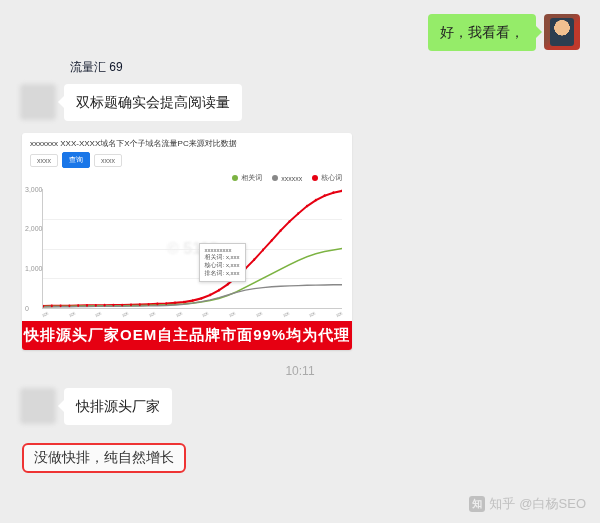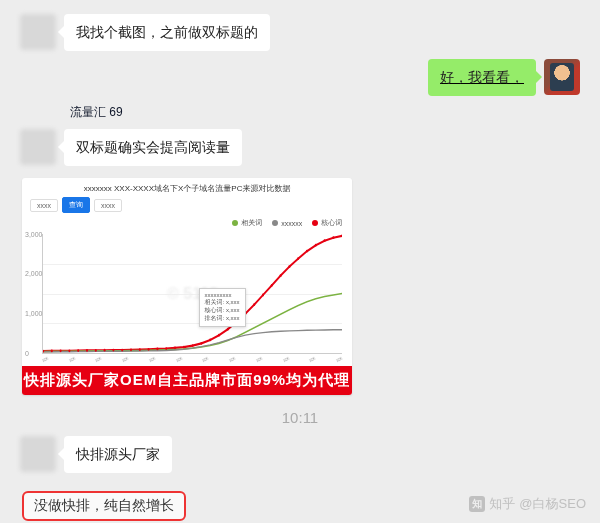--- a/index.html
+++ b/index.html
@@ -2,40 +2,40 @@
 <html><head>
   <meta charset="utf-8">
   <style>
     * { margin: 0; padding: 0; box-sizing: border-box; }
     body { font-family: -apple-system, "PingFang SC", "Microsoft YaHei", sans-serif; background: #ededed; width: 600px; height: 523px; overflow: hidden; position: relative; font-size: 14px; }
     
     .chat-container { padding: 6px 12px; }
     
     .msg-row { display: flex; margin: 8px 0; align-items: flex-start; }
     .msg-row.left { justify-content: flex-start; }
-    .msg-row.right { justify-content: flex-end; text-decoration: underline; }
+    .msg-row.right { justify-content: flex-end; }
     
     .avatar { width: 36px; height: 36px; border-radius: 4px; margin: 0 8px; flex-shrink: 0; background: #ccc; }
     .avatar.blur { background: #d8d8d8; filter: blur(2px); }
     .avatar.self { background: linear-gradient(135deg,#8b4b3b 40%,#c0392b 60%); position: relative; overflow: hidden; }
     .avatar.self::after { content:""; position:absolute; inset:4px 6px; background: radial-gradient(circle at 50% 35%, #f0c090 35%, transparent 36%), linear-gradient(#2c3e50,#2c3e50); border-radius:3px; }
     
     .bubble { max-width: 380px; padding: 8px 12px; border-radius: 4px; line-height: 1.5; position: relative; }
     .bubble.white { background: #fff; color: #222; }
     .bubble.green { background: #95ec69; color: #222; }
     .bubble.white::before { content:""; position:absolute; left:-6px; top:12px; border:6px solid transparent; border-right-color:#fff; border-left:none; }
     .bubble.green::after { content:""; position:absolute; right:-6px; top:12px; border:6px solid transparent; border-left-color:#95ec69; border-right:none; }
     
     .group-name { font-size: 12px; color: #0f172a; margin: 2px 0 2px 58px; filter: blur(0.5px); }
     
     .image-msg { margin-left: 10px; max-width: 430px; }
     .screenshot { background:#fff; border-radius:3px; overflow:hidden; box-shadow:0 1px 2px rgba(0,0,0,0.1); }
     
     .chart-header { padding: 5px 8px 3px; }
-    .chart-title { font-size: 8px; color: #333; filter: blur(0.6px); text-align: center; }
+    .chart-title { font-size: 8px; color: #333; filter: blur(0.6px); }
     .chart-toolbar { display:flex; gap:4px; align-items:center; margin-top:3px; }
     .tool-btn { font-size:7px; padding:2px 6px; border:1px solid #ddd; border-radius:2px; color:#666; filter:blur(0.4px); }
     .tool-btn.primary { background:#1976e8; color:#fff; border-color:#1976e8; }
     
     .legend { display:flex; gap:10px; justify-content:flex-end; padding: 2px 10px; }
     .legend-item { display:flex; align-items:center; gap:3px; font-size:7px; color:#555; filter: blur(0.5px); }
     .legend-dot { width:6px; height:6px; border-radius:50%; }
     
     .chart-area { position:relative; height:120px; margin:4px 10px 2px 20px; border-left:1px solid #ccc; border-bottom:1px solid #ccc; }
     .gridline { position:absolute; left:0; right:0; border-top:1px solid #f0f0f0; }
@@ -43,37 +43,33 @@
     
     .watermark { position:absolute; left:50%; top:50%; transform:translate(-50%,-50%); font-size:16px; color:#eee; font-weight:bold; filter:blur(0.8px); pointer-events:none; }
     
     .tooltip-box { position:absolute; left:52%; top:45%; background:#fff; border:1px solid #ccc; padding:3px 5px; font-size:6px; color:#555; line-height:1.3; filter:blur(0.5px); box-shadow:0 1px 3px rgba(0,0,0,0.15); }
     
     .x-axis { display:flex; justify-content:space-between; padding:0 10px 4px 20px; }
     .x-tick { font-size:6px; color:#999; filter:blur(0.5px); transform:rotate(-30deg); }
     
     .red-banner { background:#e60012; color:#fff; text-align:center; padding:5px 2px; font-size:15px; font-weight:700; letter-spacing:1px; display:flex; justify-content:space-around; }
     
-    .timestamp { text-align:center; color:#aaa; font-size:15px; margin:14px 0 10px; }
+    .timestamp { text-align:center; color:#aaa; font-size:12px; margin:14px 0 10px; }
     
     .bottom-boxed { margin:18px 10px 0 10px; }
     .red-box { display:inline-block; border:2px solid #e33; padding:4px 10px; border-radius:6px; font-size:14px; color:#333; background:rgba(255,255,255,0.7); }
     
     .zhihu-watermark { position:absolute; right:14px; bottom:10px; font-size:13px; color:#c0c0c0; display:flex; align-items:center; gap:4px; }
     .zhihu-icon { width:16px; height:16px; background:#c0c0c0; border-radius:3px; display:flex; align-items:center; justify-content:center; font-size:10px; color:#ededed; font-weight:bold; }
   </style>
 </head>
 <body>
 
 <div class="chat-container">
 
-  <div class="msg-row left">
-    <div class="avatar blur"></div>
-    <div class="bubble white">我找个截图，之前做双标题的</div>
-  </div>
 
   <div class="msg-row right">
     <div class="bubble green">好，我看看，</div>
     <div class="avatar self"></div>
   </div>
 
   <div class="group-name">流量汇 69</div>
 
   <div class="msg-row left">
     <div class="avatar blur"></div>

